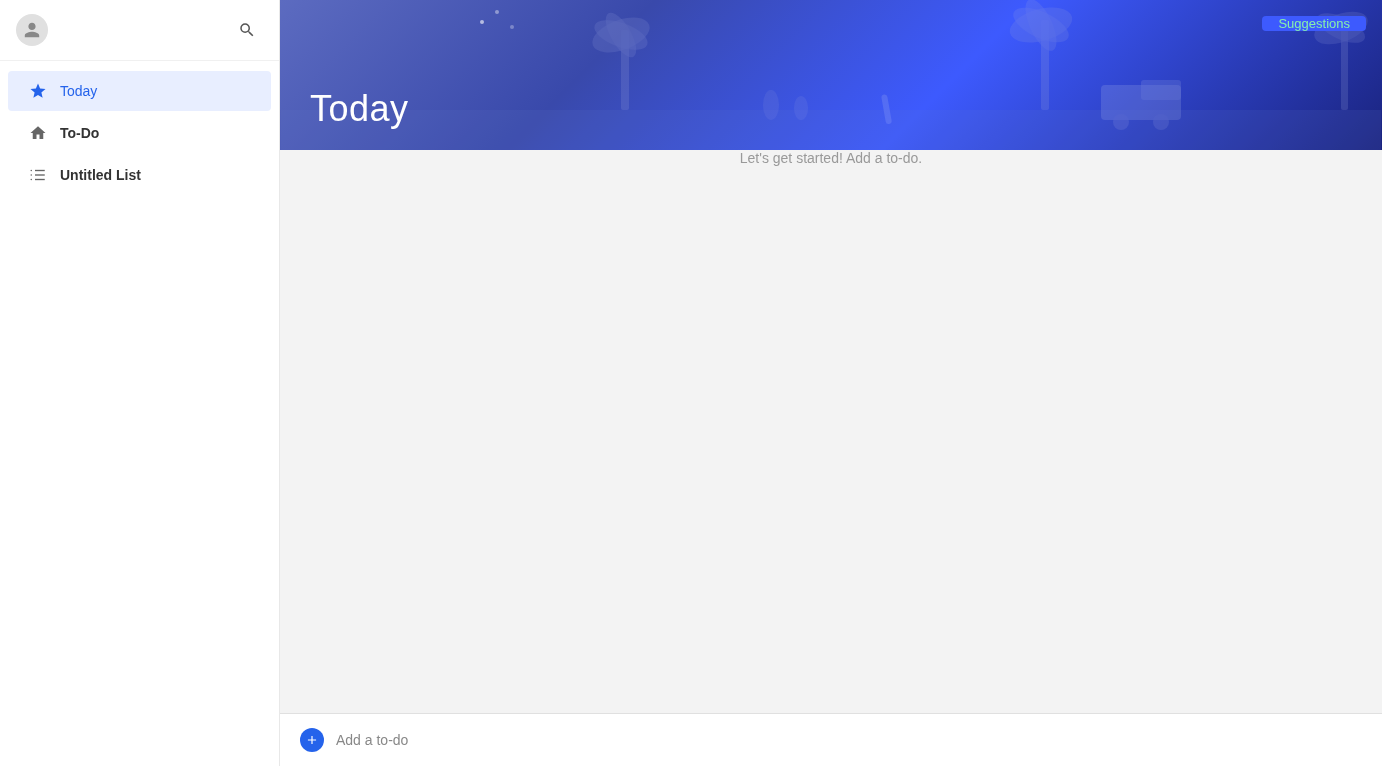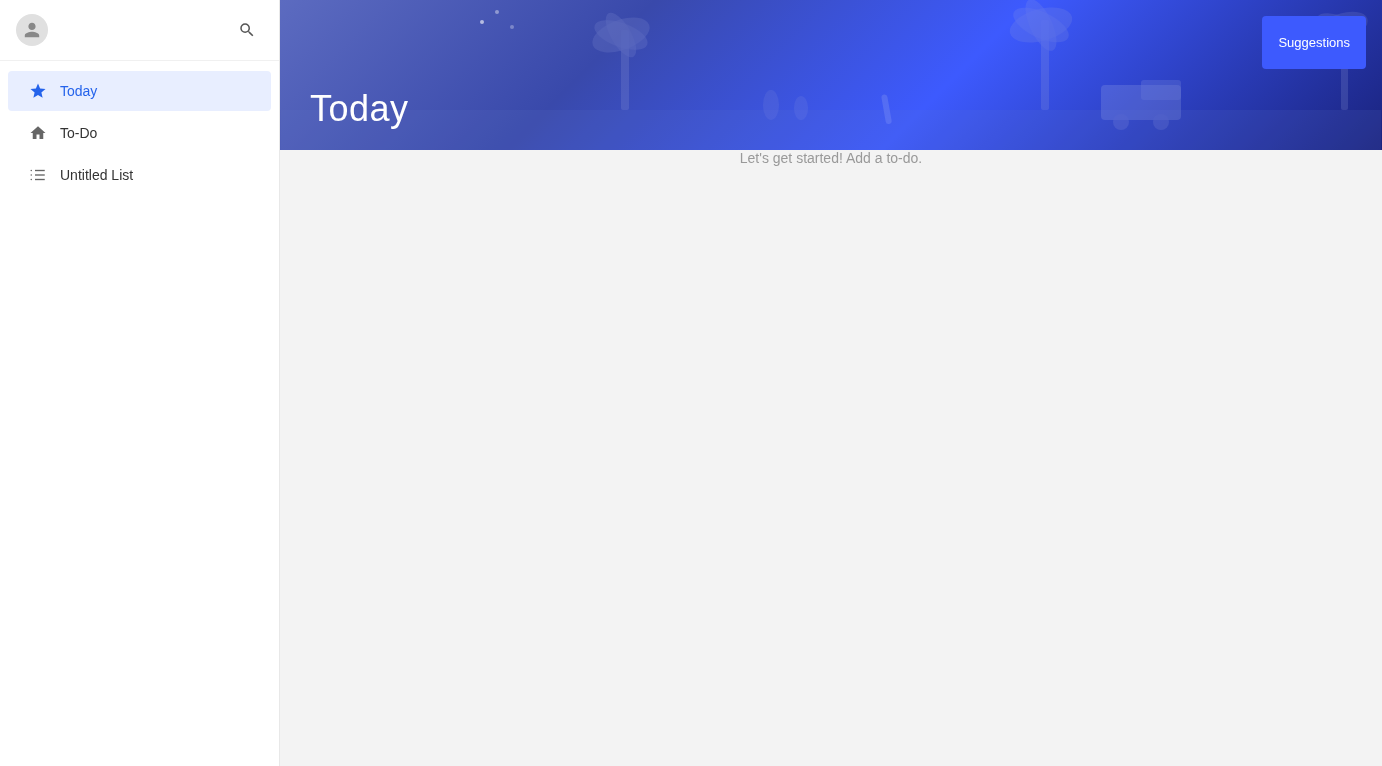--- a/index.html
+++ b/index.html
@@ -110,21 +110,21 @@
     .nav-item.active .nav-icon svg {
       fill: #2563eb;
     }
 
     .nav-item:not(.active) .nav-icon svg {
       fill: #666;
     }
 
     .nav-item .nav-label {
       font-size: 14px;
-      font-weight: 400;
+      font-weight: 700;
     }
 
     .nav-item.active .nav-label {
       color: #2563eb;
       font-weight: 500;
     }
 
     .new-list-item {
       display: flex;
       align-items: center;
@@ -176,23 +176,23 @@
       font-size: 36px;
       font-weight: 300;
       letter-spacing: 0.5px;
     }
 
     .suggestions-btn {
       position: absolute;
       top: 16px;
       right: 16px;
       background: #3d5afe;
-      color: #ffffff;
+      color: #86efac;
       border: none;
-      padding: 19px 16px;
+      padding: 0 16px;
       border-radius: 4px;
       font-size: 13px;
       cursor: pointer;
       font-weight: 500;
     }
 
     
     .beach-scene {
       position: absolute;
       bottom: 0;
@@ -373,13 +373,21 @@
 
     <button class="suggestions-btn">Suggestions</button>
   </div>
 
   <div class="task-area">
     <div class="empty-state">
       <span>Let's get started! Add a to-do.</span>
     </div>
   </div>
 
+  <div class="add-todo-bar">
+    <div class="add-todo-btn">
+      <svg viewBox="0 0 24 24" xmlns="http://www.w3.org/2000/svg">
+        <path d="M19 13h-6v6h-2v-6H5v-2h6V5h2v6h6v2z"></path>
+      </svg>
+    </div>
+    <span class="add-todo-text">Add a to-do</span>
+  </div>
 </main>
 
 </body></html>

